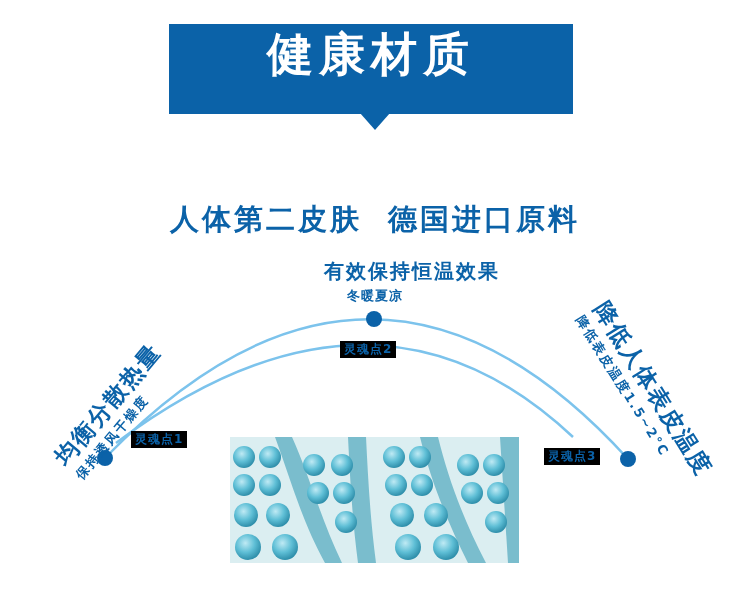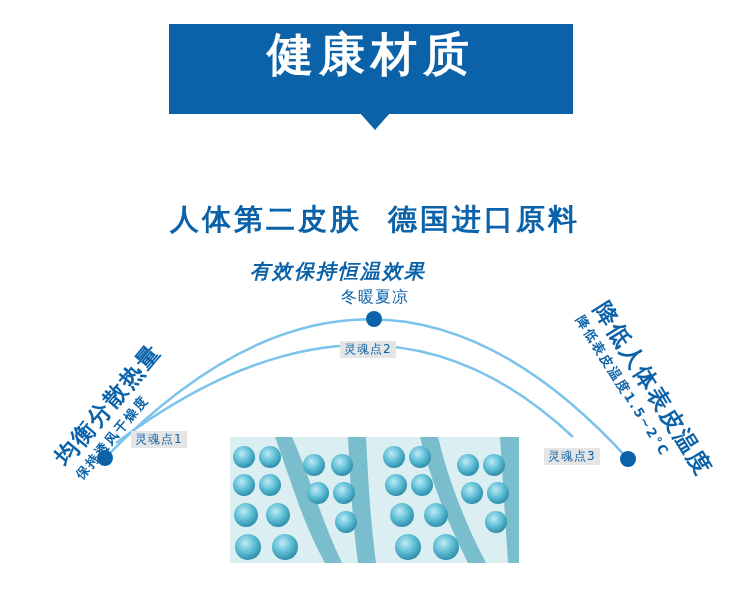--- a/index.html
+++ b/index.html
@@ -8,26 +8,26 @@
   .banner { position: absolute; left: 169px; top: 24px; width: 404px; height: 90px;
             background: #0b62a8; display: flex; align-items: flex-start; justify-content: center; }
   .banner-title { color: #ffffff; font-size: 46px; font-weight: bold; letter-spacing: 6px; }
   .banner-pointer { position: absolute; left: 360px; top: 113px; width: 0; height: 0;
             border-left: 15px solid transparent; border-right: 15px solid transparent;
             border-top: 17px solid #0b62a8; }
   .subtitle { position: absolute; left: 0; top: 164px; width: 750px; text-align: center;
             color: #0b62a8; font-size: 29px; font-weight: bold; letter-spacing: 3px; margin-top: 36px; }
   .subtitle span + span { margin-left: 26px; }
   .arc-svg { position: absolute; left: 0; top: 0; }
-  .top-title { position: absolute; left: 250px; top: 258px; width: 250px; text-align: left;
-            color: #0b62a8; font-size: 20px; font-weight: bold; letter-spacing: 2px; font-style: italic; }
+  .top-title { position: absolute; left: 250px; top: 258px; width: 250px; text-align: right;
+            color: #0b62a8; font-size: 20px; font-weight: bold; letter-spacing: 2px; }
   .top-sub { position: absolute; left: 250px; top: 287px; width: 250px; text-align: center;
-            color: #0b62a8; font-size: 16px; font-weight: normal; letter-spacing: 1px; }
-  .point-label { position: absolute; color: #0b62a8; font-size: 12px; font-weight: normal;
-            letter-spacing: 1px; background: #e5e5e5; padding: 0 4px; white-space: nowrap; }
+            color: #0b62a8; font-size: 13px; font-weight: bold; letter-spacing: 1px; }
+  .point-label { position: absolute; color: #0b62a8; font-size: 12px; font-weight: bold;
+            letter-spacing: 1px; background: #000000; padding: 0 4px; white-space: nowrap; }
   .side { position: absolute; color: #0b62a8; font-weight: bold; white-space: nowrap; transform-origin: 0 0; }
   .side .main { display: block; font-size: 23px; letter-spacing: 2px; }
   .side .sub { display: block; font-size: 13px; letter-spacing: 2px; }
   .photo { position: absolute; left: 230px; top: 437px; width: 289px; height: 126px; overflow: hidden;
             background: #d9eef2; }
 </style>
 </head>
 <body>
 
 <div class="banner">

